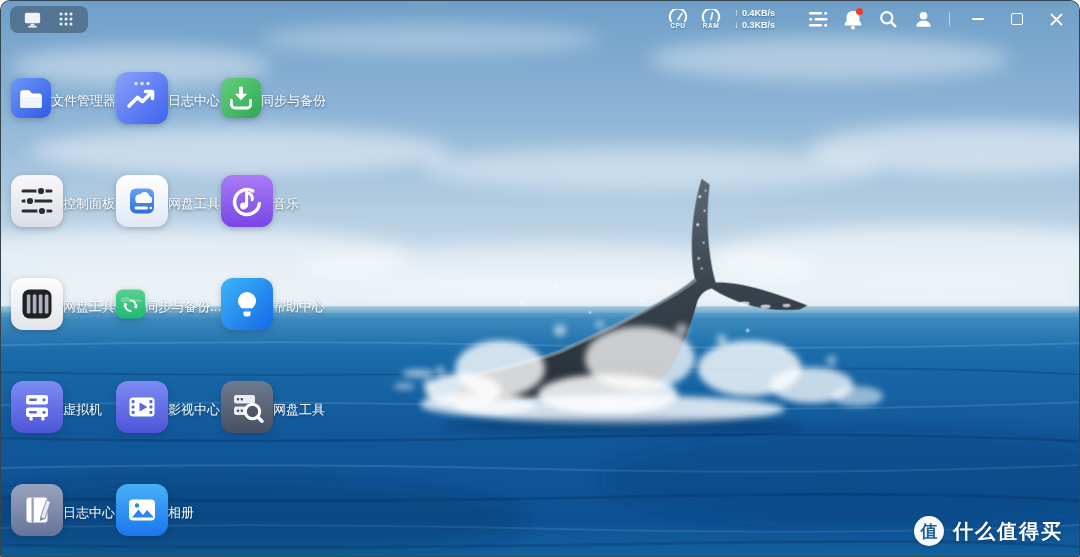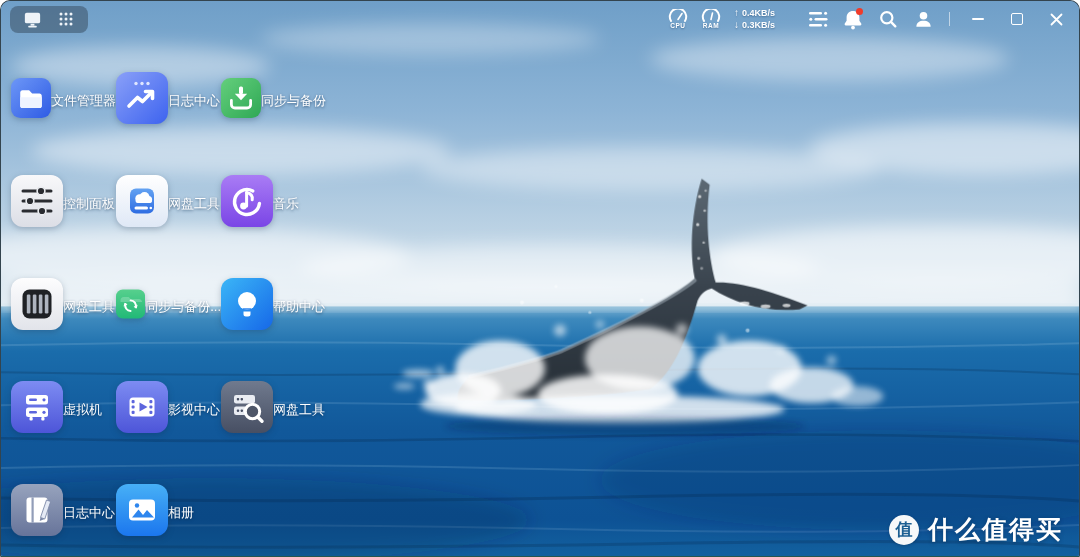--- a/index.html
+++ b/index.html
@@ -27,21 +27,21 @@
   
   .desktop{position:absolute;left:10px;top:42px;z-index:5;display:grid;grid-template-columns:repeat(3,105px);grid-auto-rows:103px;}
   .app{position:relative;display:flex;flex-direction:row;align-items:center;padding-top:6px;cursor:pointer;}
   .app svg.tile{width:52px;height:52px;display:block;filter:drop-shadow(0 2px 3px rgba(10,30,60,.25));}
   .app-label{margin-top:7px;font-size:13px;color:#fff;white-space:nowrap;text-shadow:0 1px 3px rgba(5,35,70,.65);}
   .hl-box{position:absolute;left:10px;top:1px;width:81px;height:90px;border:2px solid #e0221a;z-index:6;}
   
   .watermark{position:absolute;right:16px;bottom:10px;z-index:8;display:flex;align-items:center;gap:9px;color:#fff;}
   .wm-logo{width:30px;height:30px;border-radius:50%;background:#f6f8f9;color:#1c5f92;display:flex;align-items:center;justify-content:center;
            font-size:17px;font-weight:bold;box-shadow:0 1px 3px rgba(0,30,60,.3);}
-  .wm-text{font-size:25px;font-weight:bold;letter-spacing:2px;text-shadow:0 1px 4px rgba(0,30,60,.45);font-family:Liberation Serif, serif;}
+  .wm-text{font-size:20px;font-weight:bold;letter-spacing:2px;text-shadow:0 1px 4px rgba(0,30,60,.45);font-family:Liberation Serif, serif;}
 </style>
 </head>
 <body>
 
 <div class="window">
 
   <svg class="bg" viewBox="0 0 1080 557" preserveAspectRatio="none">
     <defs>
       <linearGradient id="sky" x1="0" y1="0" x2="0" y2="1">
         <stop offset="0" stop-color="#6f9fc8"></stop>

